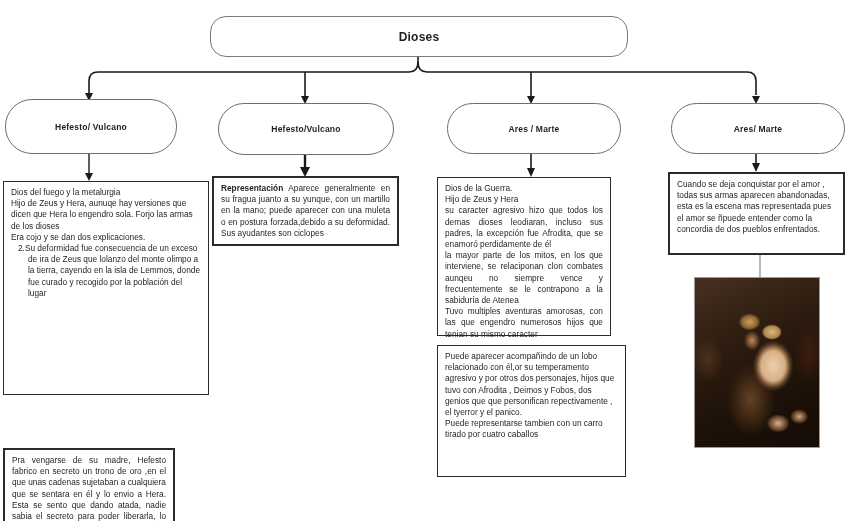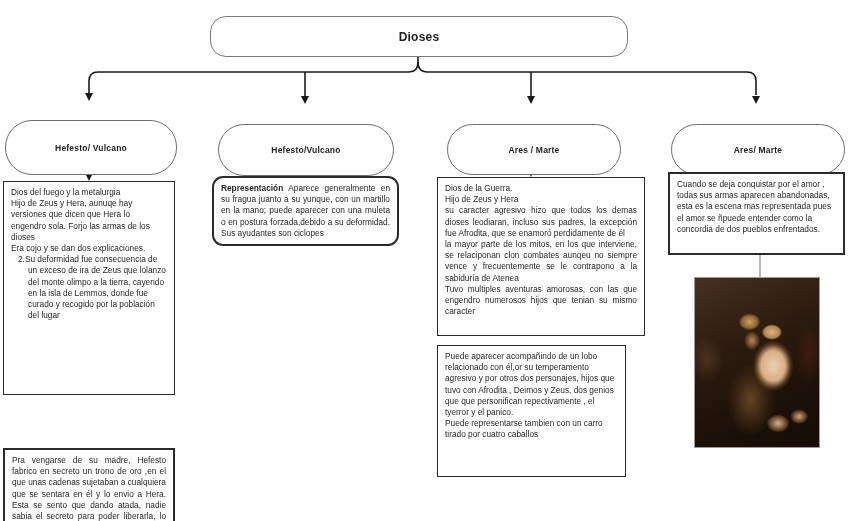--- a/index.html
+++ b/index.html
@@ -29,42 +29,41 @@
     font-weight: 700; font-size: 12px; letter-spacing: .2px; margin-top: 12px;
   }
   .stadium {
     position: absolute;
     border: 1px solid #6e6e6e;
     border-radius: 27px;
     background: #ffffff;
     display: flex; align-items: center; justify-content: center;
     font-weight: 700; font-size: 8.5px; letter-spacing: .2px;
     text-align: center;
-    margin-top: 21px;
   }
   .st1 { left: 5px;   top: 99px;  width: 170px; height: 53px; }
   .st2 { left: 218px; top: 103px; width: 174px; height: 50px; }
   .st3 { left: 447px; top: 103px; width: 172px; height: 49px; }
   .st4 { left: 671px; top: 103px; width: 172px; height: 49px; }
   .tbox {
     position: absolute;
     background: #ffffff;
     border: 1px solid #2b2b2b;
     box-sizing: border-box;
     font-size: 8.3px;
     line-height: 11.2px;
     padding: 5px 7px;
   }
   .tbox p { margin: 0; }
   .thick { border-width: 2px; }
   .justify { text-align: justify; }
-  .c1b1 { left: 3px;   top: 181px; width: 172px; height: 214px; border-width: 1.5px; }
+  .c1b1 { left: 3px;   top: 181px; width: 206px; height: 214px; border-width: 1.5px; }
   .c1b2 { left: 3px;   top: 404px; width: 172px; height: 114px; margin-top: 44px; }
-  .c2b1 { left: 212px; top: 176px; width: 187px; height: 70px; border-radius: 11px; }
-  .c3b1 { left: 437px; top: 177px; width: 208px; height: 159px; border-width: 1.2px; }
+  .c2b1 { left: 212px; top: 176px; width: 187px; height: 70px; }
+  .c3b1 { left: 437px; top: 177px; width: 174px; height: 159px; border-width: 1.2px; }
   .c3b2 { left: 437px; top: 345px; width: 189px; height: 132px; border-width: 1.2px; }
   .c4b1 { left: 668px; top: 172px; width: 177px; height: 83px; }
   .li { padding-left: 17px; text-indent: -10px; }
   .painting {
     position: absolute;
     left: 694px; top: 277px;
     width: 126px; height: 171px;
     border: 1px solid #9a9a9a;
     box-sizing: border-box;
     background:
@@ -150,21 +149,21 @@
 
   <div class="tbox c3b1 justify">
     <p>Dios de la Guerra.</p>
     <p>Hijo de Zeus y Hera</p>
     <p>su caracter agresivo hizo que todos los demas dioses leodiaran, incluso sus padres, la excepción fue Afrodita, que se enamoró perdidamente de él</p>
     <p>la mayor parte de los mitos, en los que interviene, se relaciponan clon combates aunqeu no siempre vence y frecuentemente se le contrapono a la sabiduría de Atenea</p>
     <p>Tuvo multiples aventuras amorosas, con las que engendro numerosos hijos que tenian su mismo caracter</p>
   </div>
 
   <div class="tbox c3b2">
-    <p>Puede aparecer acompañindo de un lobo relacionado con él,or su temperamento agresivo y por otros dos personajes, hijos que tuvo con Afrodita , Deimos y Zeus, dos genios que que personifican repectivamente , el tyerror y el panico.</p>
+    <p>Puede aparecer acompañindo de un lobo relacionado con él,or su temperamento agresivo y por otros dos personajes, hijos que tuvo con Afrodita , Deimos y Fobos, dos genios que que personifican repectivamente , el tyerror y el panico.</p>
     <p>Puede representarse tambien con un carro tirado por cuatro caballos</p>
   </div>
 
   <div class="tbox c4b1 thick">
     <p>Cuando se deja conquistar por el amor , todas sus armas aparecen abandonadas, esta es la escena mas representada pues el amor se ñpuede entender como la concordia de dos pueblos enfrentados.</p>
   </div>
 
   <div class="painting"></div>
 
 </div>

